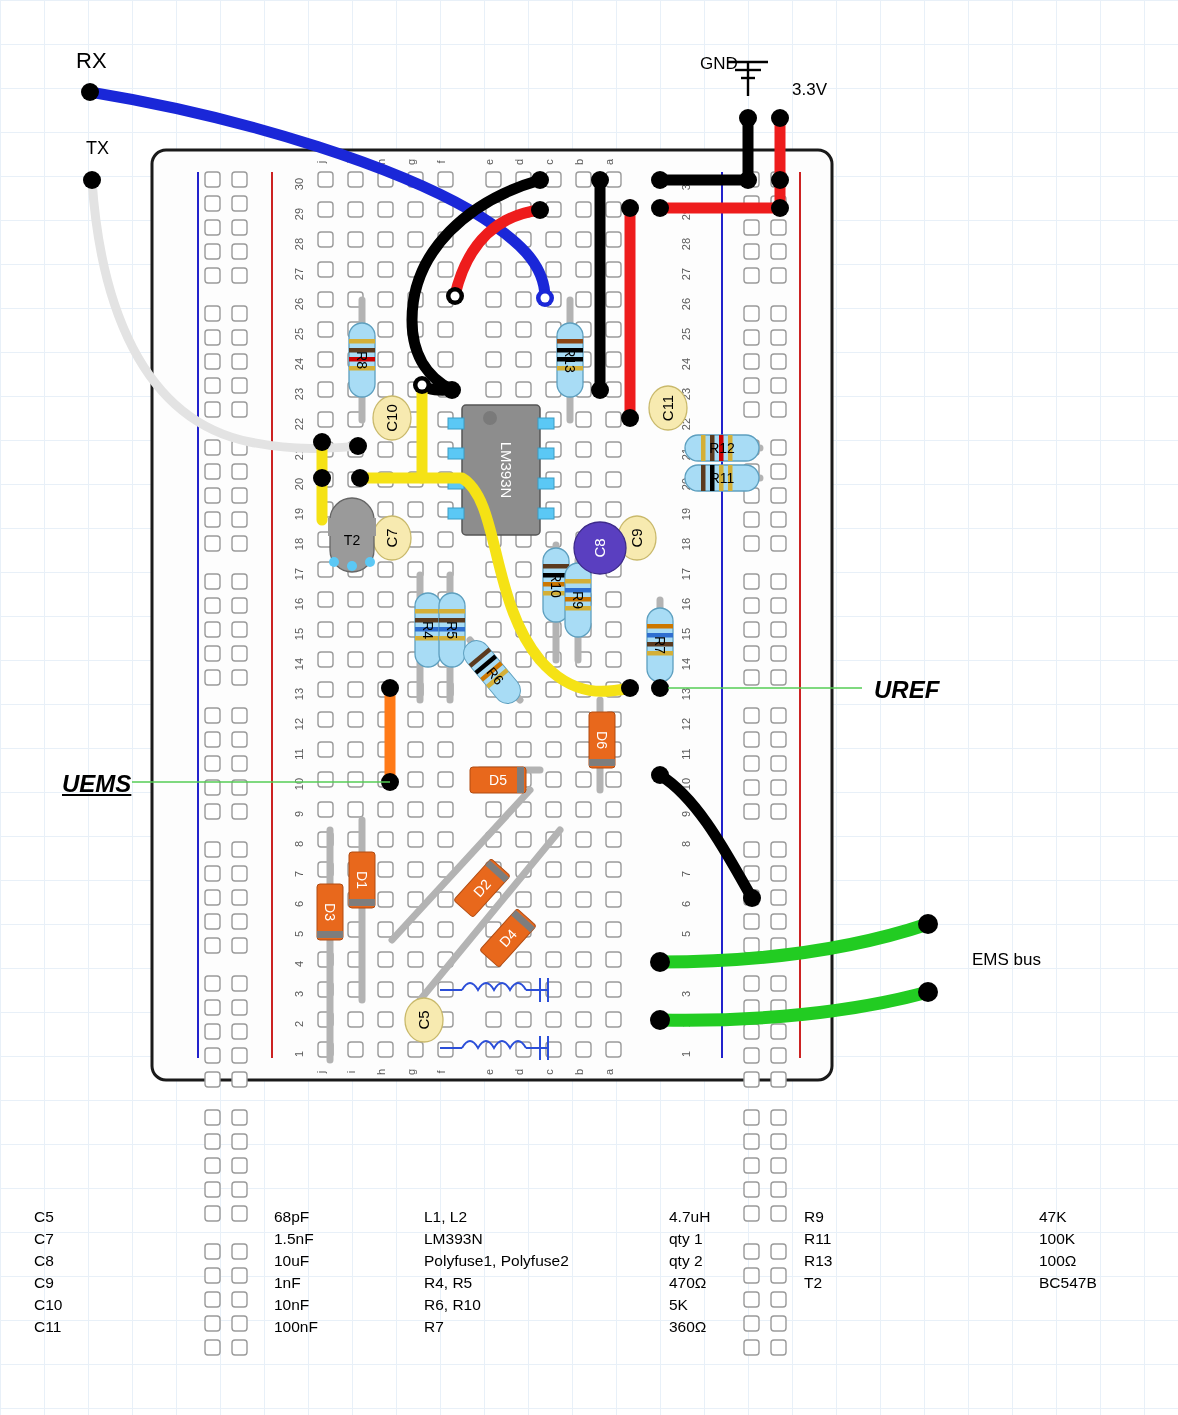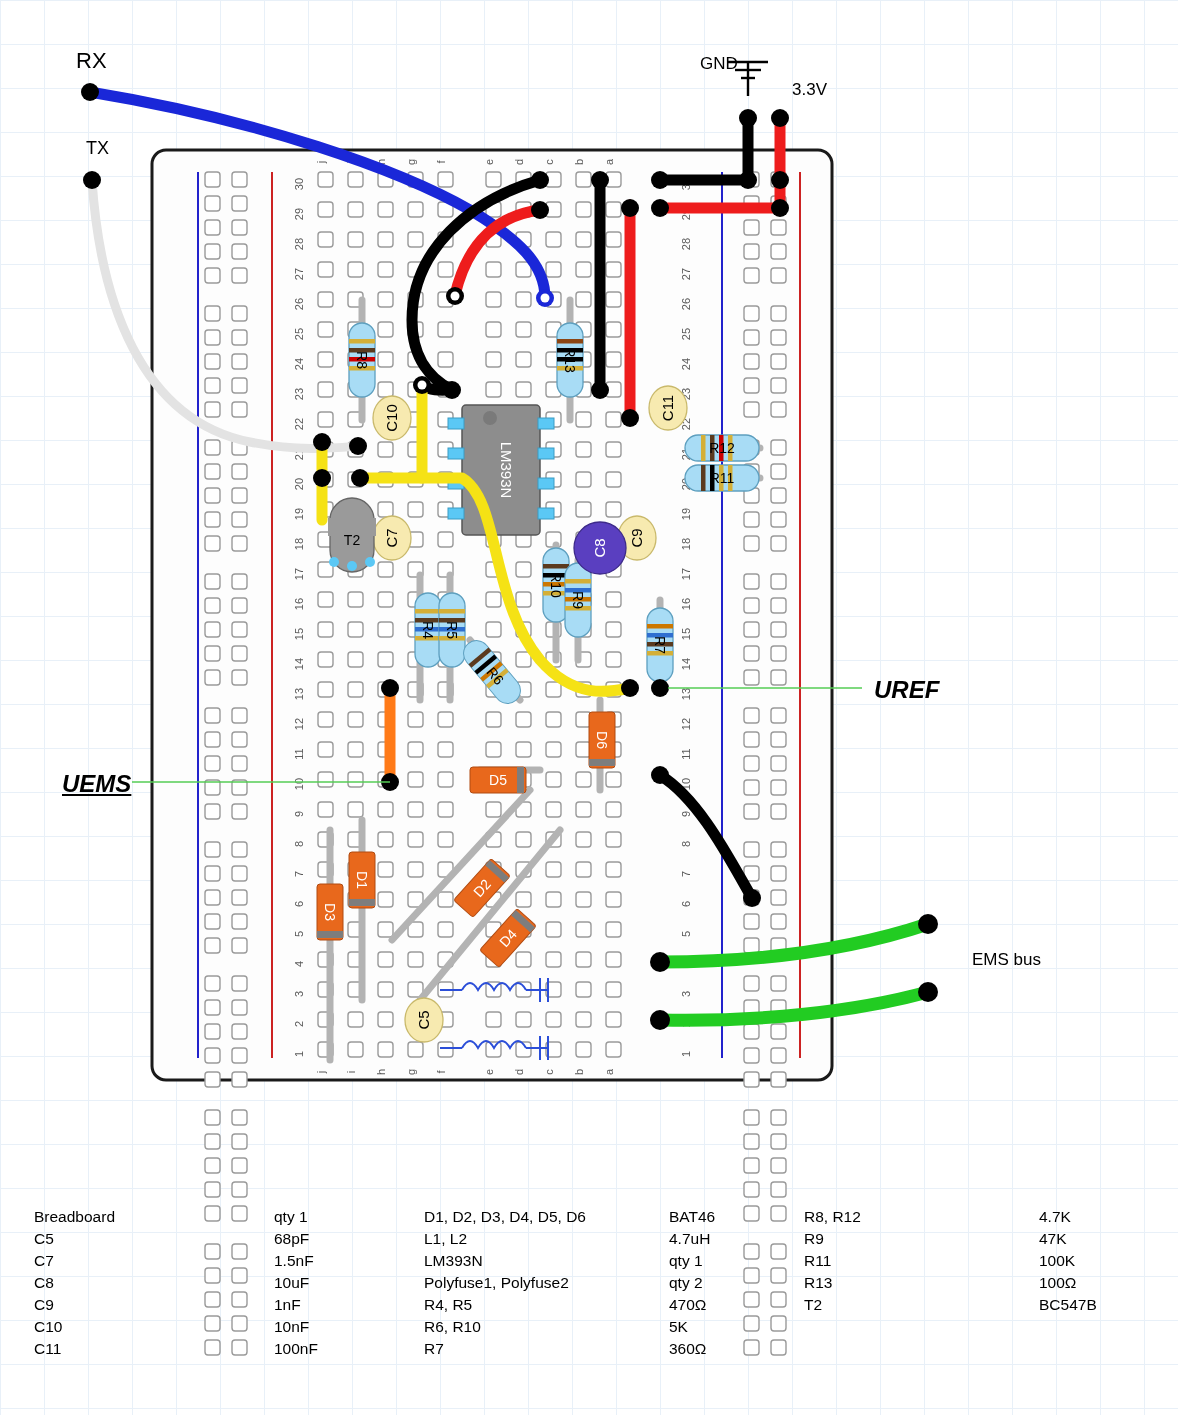--- a/index.html
+++ b/index.html
@@ -916,28 +916,20 @@
 <div class="lbl" style="left:700px;top:54px;font-size:17px;">GND</div>
 <div class="lbl" style="left:792px;top:80px;font-size:17px;">3.3V</div>
 <div class="lbl lbl-b" style="left:874px;top:676px;">UREF</div>
 <div class="lbl lbl-b" style="left:62px;top:770px;text-decoration:underline;">UEMS</div>
 <div class="lbl" style="left:952px;top:950px;font-size:17px;margin-left:20px;">EMS bus</div>
 
 <div id="bom">
   <table>
     <tbody id="bom-body">
         <tr>
-          <td class="c0">Breadboard</td>
-          <td class="c1">qty 1</td>
-          <td class="c2">D1, D2, D3, D4, D5, D6</td>
-          <td class="c3">BAT46</td>
-          <td class="c4">R8, R12</td>
-          <td class="c5">4.7K</td>
-        </tr>
-        <tr>
           <td class="c0">C5</td>
           <td class="c1">68pF</td>
           <td class="c2">L1, L2</td>
           <td class="c3">4.7uH</td>
           <td class="c4">R9</td>
           <td class="c5">47K</td>
         </tr>
         <tr>
           <td class="c0">C7</td>
           <td class="c1">1.5nF</td>

